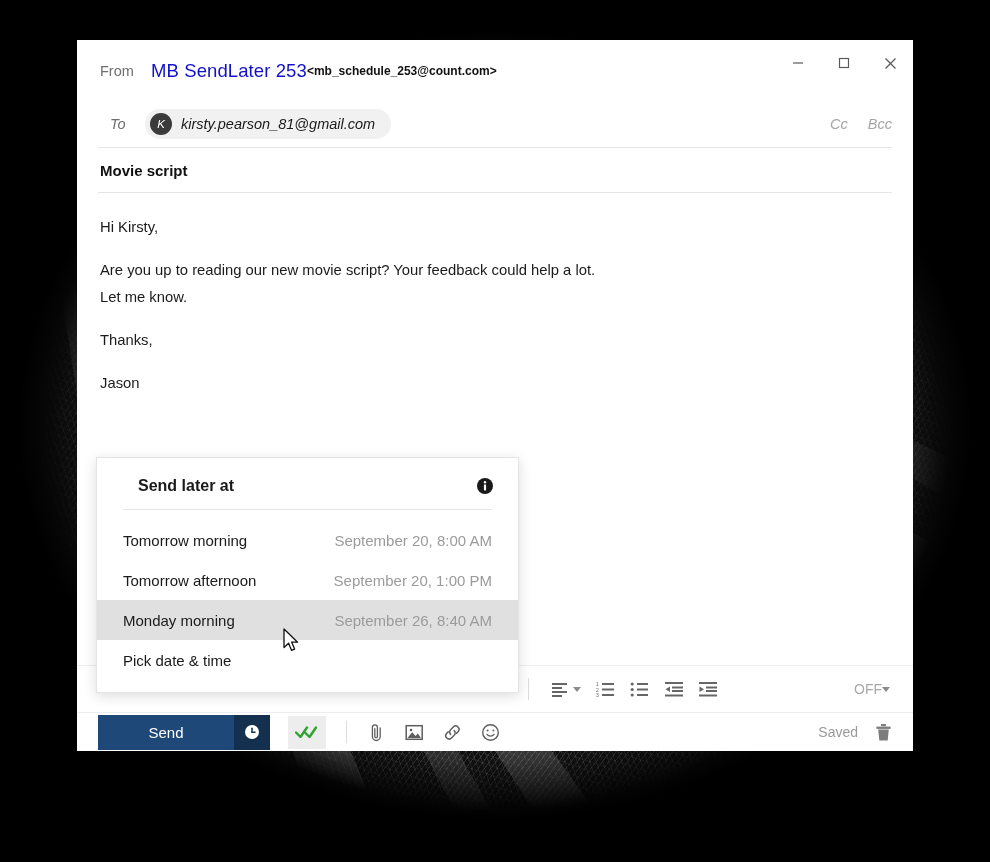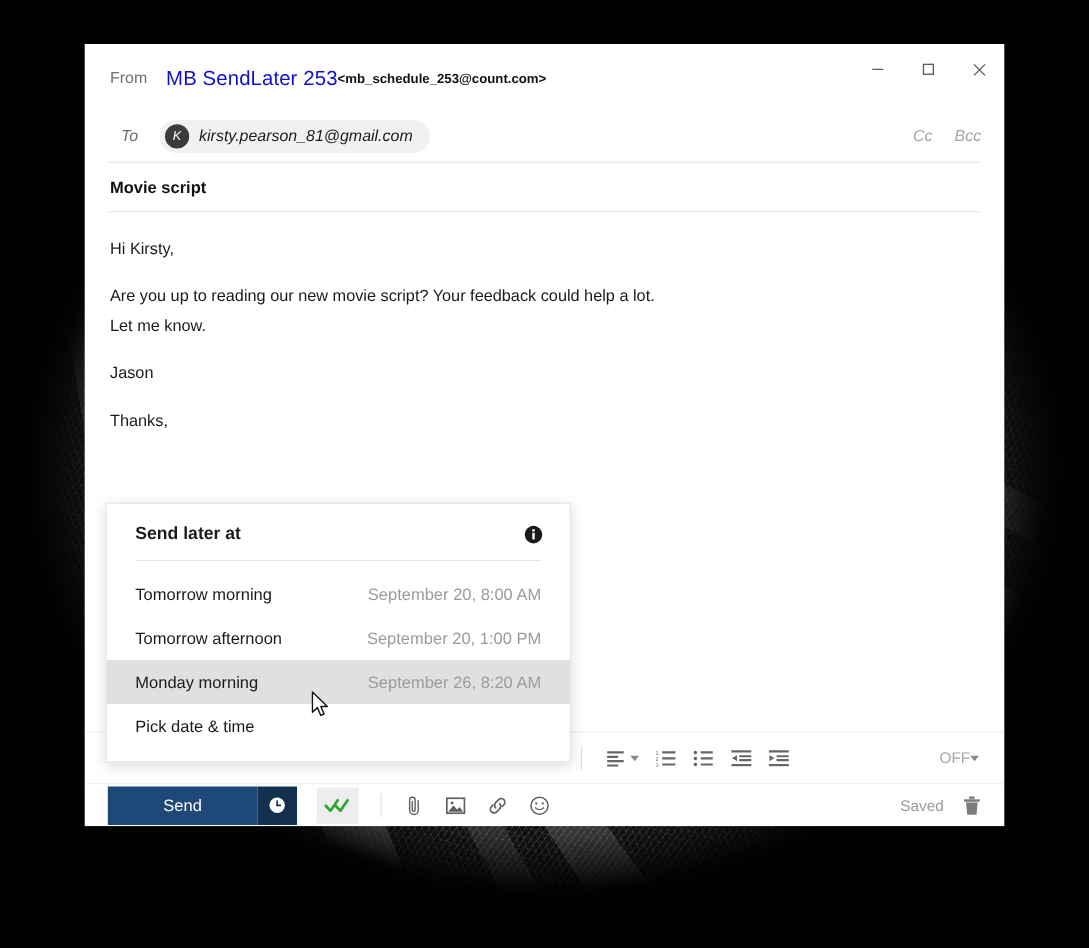--- a/index.html
+++ b/index.html
@@ -309,20 +309,21 @@
     width: 421px;
     background: #ffffff;
     border: 1px solid #e4e4e4;
     box-shadow: 0 3px 12px rgba(0,0,0,0.14);
     z-index: 20;
   }
   .sl-head {
     display: flex;
     align-items: center;
     padding: 19px 24px 14px 26px;
+    margin-left: 15px;
   }
   .sl-title {
     font-size: 16px;
     font-weight: bold;
     color: #1a1a1a;
   }
   .sl-info {
     margin-left: auto;
     width: 18px; height: 18px;
     display: flex;
@@ -411,22 +412,22 @@
   <div class="hr"></div>
 
   <div class="subject">Movie script</div>
 
   <div class="hr"></div>
 
   <div class="body-area">
     <p>Hi Kirsty,</p>
     <p class="tight" style="margin-bottom:6px">Are you up to reading our new movie script? Your feedback could help a lot.</p>
     <p>Let me know.</p>
+    <p>Thanks,</p>
     <p>Jason</p>
-    <p>Thanks,</p>
   </div>
 
   <div class="format-bar">
     <div class="fmt-left">
       <div class="vdiv"></div>
       <div class="fmt-btn with-caret">
         <svg width="18" height="16" viewBox="0 0 18 16">
           <line x1="1" y1="3" x2="16" y2="3" stroke="currentColor" stroke-width="2"></line>
           <line x1="1" y1="7" x2="11" y2="7" stroke="currentColor" stroke-width="2"></line>
           <line x1="1" y1="11" x2="16" y2="11" stroke="currentColor" stroke-width="2"></line>
@@ -559,21 +560,21 @@
     <div class="sl-item">
       <span>Tomorrow morning</span>
       <span class="sl-when">September 20, 8:00 AM</span>
     </div>
     <div class="sl-item">
       <span>Tomorrow afternoon</span>
       <span class="sl-when">September 20, 1:00 PM</span>
     </div>
     <div class="sl-item selected">
       <span>Monday morning</span>
-      <span class="sl-when">September 26, 8:20 AM</span>
+      <span class="sl-when">September 26, 8:40 AM</span>
     </div>
     <div class="sl-item">
       <span>Pick date &amp; time</span>
       <span class="sl-when"></span>
     </div>
   </div>
 </div>
 
 <div id="cursor">
   <svg width="17" height="26" viewBox="0 0 17 26">

